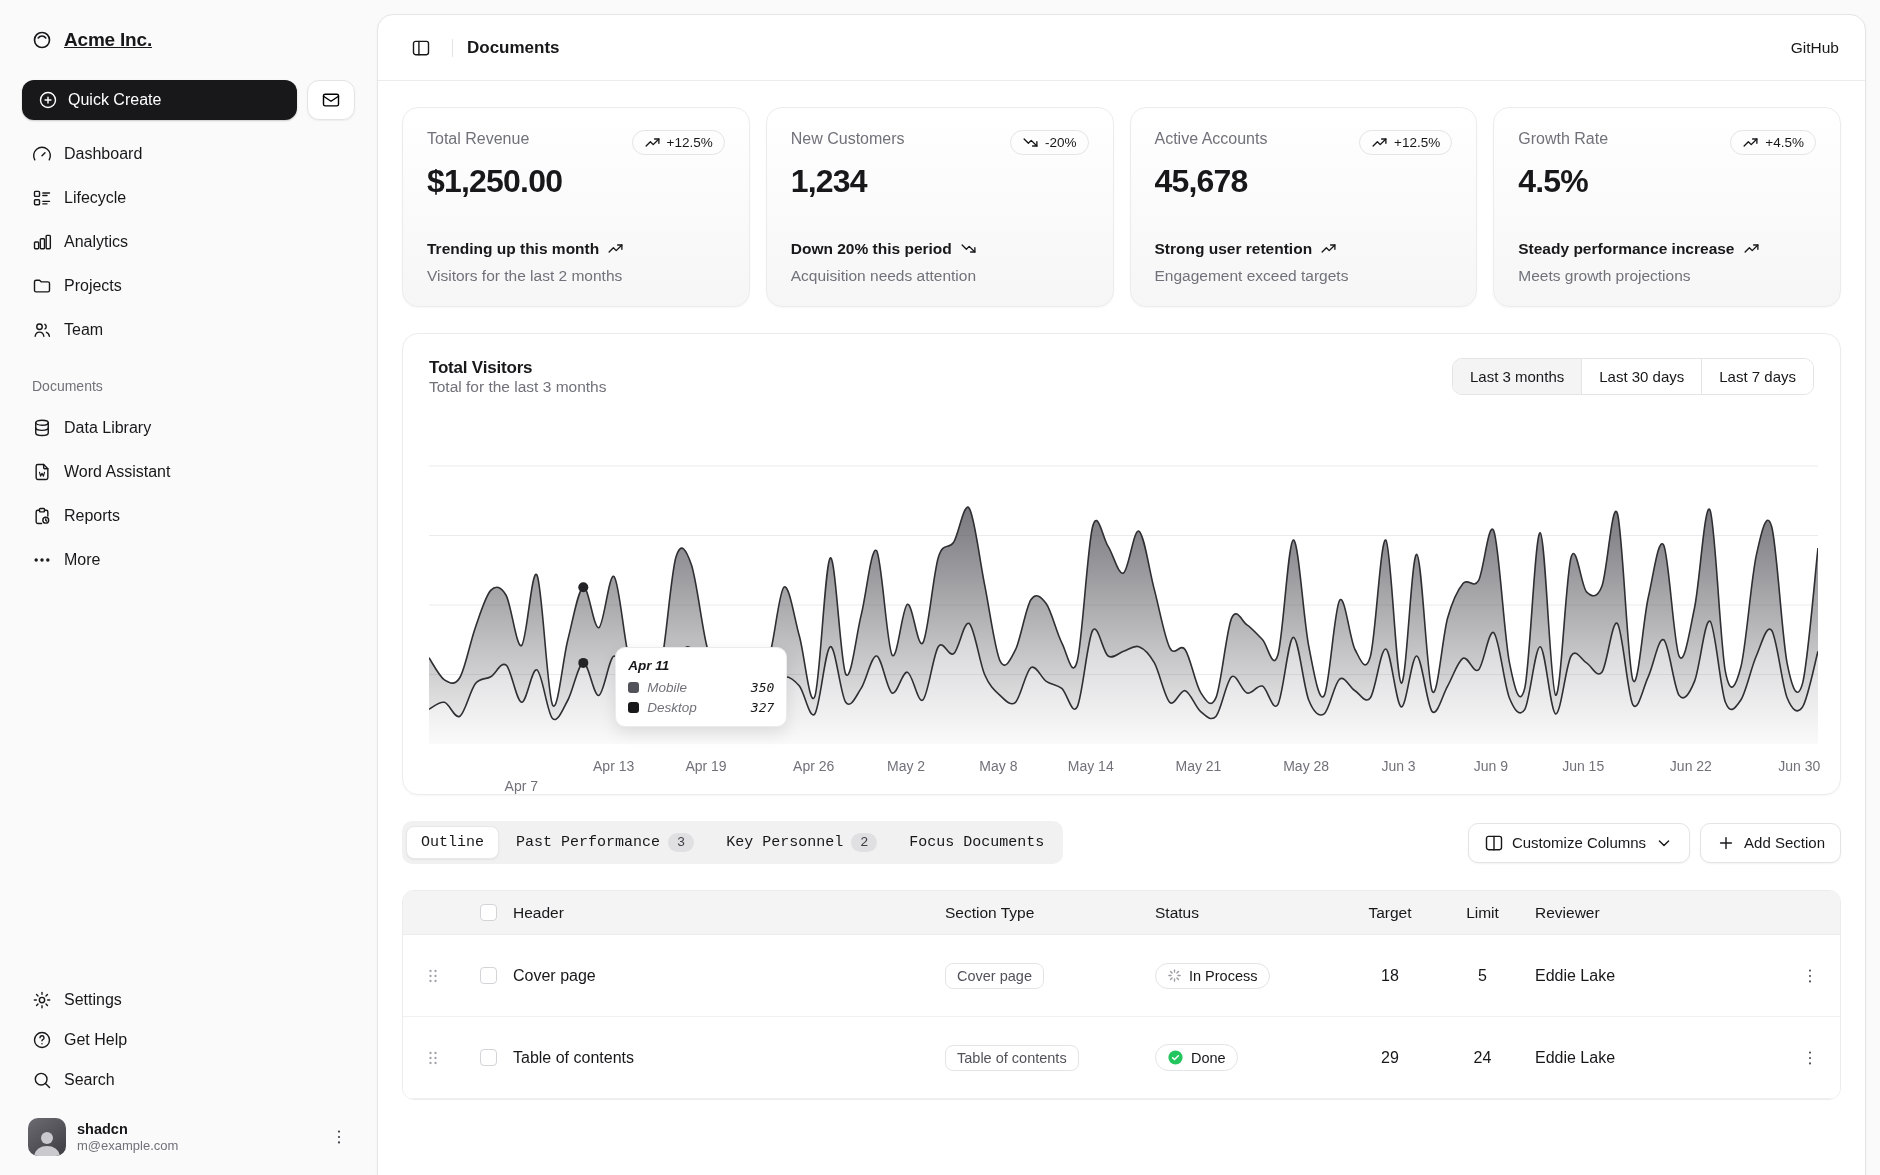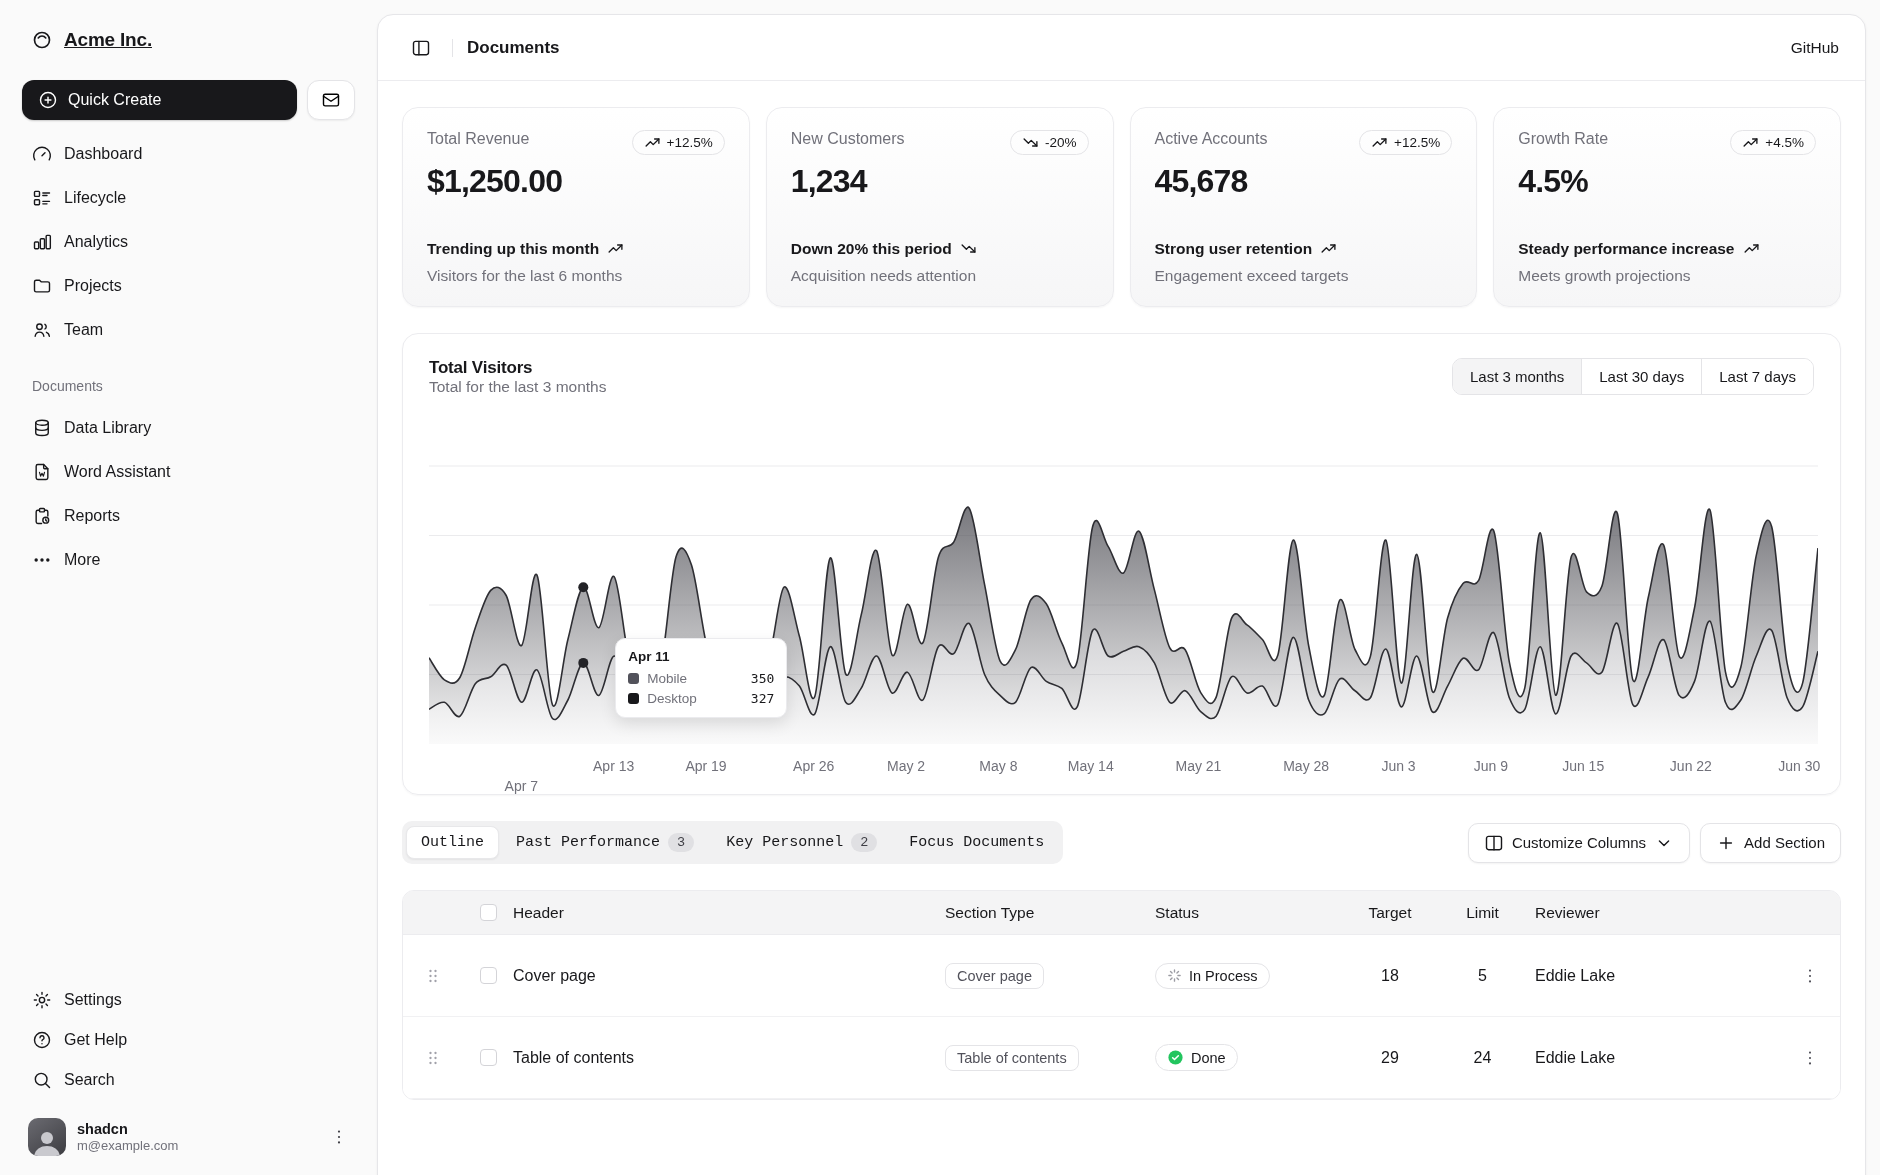--- a/index.html
+++ b/index.html
@@ -323,21 +323,21 @@
           <div class="card-footer">
             <div class="cf-line1">
               <span class="cf-text">Trending up this month</span>
               <span class="ic">
                 <svg width="17" height="17" viewBox="0 0 24 24" fill="none" stroke="currentColor" stroke-width="1.9" stroke-linecap="round" stroke-linejoin="round">
                   <path d="M3 17l6-6 4 4 8-8"></path>
                   <path d="M15 7h6v6"></path>
                 </svg>
               </span>
             </div>
-            <div class="cf-line2">Visitors for the last 6 months</div>
+            <div class="cf-line2">Visitors for the last 2 months</div>
           </div>
         </div>
         <div class="card">
           <div class="card-top">
             <span class="card-label">New Customers</span>
             <span class="badge">
               <span class="ic">
                 <svg width="17" height="17" viewBox="0 0 24 24" fill="none" stroke="currentColor" stroke-width="1.9" stroke-linecap="round" stroke-linejoin="round">
                   <path d="M3 7l6 6 4-4 8 8"></path>
                   <path d="M15 17h6v-6"></path>
@@ -460,21 +460,21 @@
             <span class="xlabel" style="left: 41.1111%;">May 8</span>
             <span class="xlabel" style="left: 47.7778%;">May 14</span>
             <span class="xlabel" style="left: 55.5556%;">May 21</span>
             <span class="xlabel" style="left: 63.3333%;">May 28</span>
             <span class="xlabel" style="left: 70%;">Jun 3</span>
             <span class="xlabel" style="left: 76.6667%;">Jun 9</span>
             <span class="xlabel" style="left: 83.3333%;">Jun 15</span>
             <span class="xlabel" style="left: 91.1111%;">Jun 22</span>
             <span class="xlabel" style="left: 100%; transform: translateX(-85%);">Jun 30</span>
           </div>
-        <div class="tooltip" id="chart-tooltip" style="left: 212.333px; top: 224px;">
+        <div class="tooltip" id="chart-tooltip" style="left: 212.333px; top: 233px; font-style: italic;">
           <div class="tt-title">Apr 11</div>
         <div class="tt-row">
               <span class="tt-sq" style="background:#52525b"></span>
               <span>Mobile</span>
               <span class="tt-val">350</span>
             </div>
             <div class="tt-row">
               <span class="tt-sq" style="background:#18181b"></span>
               <span>Desktop</span>
               <span class="tt-val">327</span>

